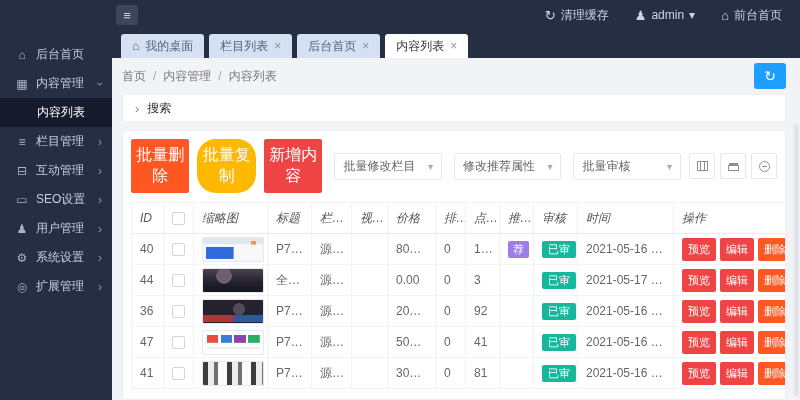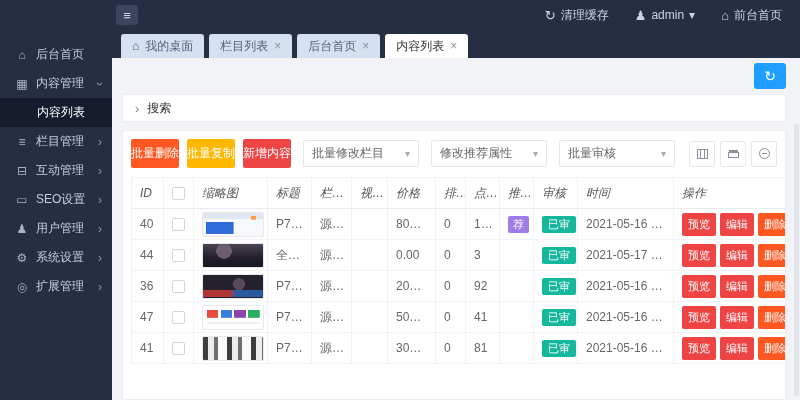--- a/index.html
+++ b/index.html
@@ -35,22 +35,22 @@
   .crumb-row { height:36px; display:flex; align-items:center; flex:0 0 auto; }
   .breadcrumb { color:#777; }
   .breadcrumb .sep { margin:0 7px; color:#aaa; }
   .refresh-btn { margin-left:auto; width:32px; height:26px; background:#1e9fff; color:#fff; border:none; border-radius:3px; font-size:14px; cursor:pointer; }
 
   .search-card { background:#fff; border:1px solid #eceef2; border-radius:3px; height:28px; display:flex; align-items:center; padding:0 12px; gap:8px; color:#333; cursor:pointer; flex:0 0 auto; }
   .search-card .chevr { color:#888; font-size:13px; }
 
   .card { background:#fff; border:1px solid #eceef2; border-radius:3px; margin-top:8px; flex:1; padding:8px; overflow:hidden; }
   .toolbar { display:flex; align-items:center; gap:8px; }
-  .btn { border:none; border-radius:2px; color:#fff; font-size:12px; padding:6px 0; cursor:pointer; font-family:inherit; }
-  .c-red { background:#ff5722; } .c-orange { background:#ffb800; } .c-blue { background:#ef4444; }
+  .btn { border:none; border-radius:2px; color:#fff; font-size:16px; padding:6px 0; cursor:pointer; font-family:inherit; }
+  .c-red { background:#ff5722; } .c-orange { background:#ffb800;border-radius:19px; } .c-blue { background:#ef4444; }
   .select { width:116px; height:27px; border:1px solid #e4e7ec; border-radius:2px; background:#fff; display:flex; align-items:center; padding:0 8px; color:#666; cursor:pointer; margin-left:4px;justify-content:space-between; }
   .select .caret { margin-left:auto; color:#aaa; font-size:10px; }
   .tools { margin-left:auto; display:flex; gap:5px; }
   .tool-btn { width:26px; height:26px; border:1px solid #e4e7ec; border-radius:2px; background:#fff; display:flex; align-items:center; justify-content:center; cursor:pointer; }
   .ic-grid { width:11px; height:10px; border:1px solid #8a8f99; background:linear-gradient(90deg,transparent 0 2px,#8a8f99 2px 3px,transparent 3px 6px,#8a8f99 6px 7px,transparent 7px); }
   .ic-print { width:11px; height:6px; border:1px solid #8a8f99; margin-top:3px; box-shadow:0 -3px 0 -1px #8a8f99; }
   .ic-export { width:11px; height:11px; border:1px solid #8a8f99; border-radius:50%; background:linear-gradient(#8a8f99,#8a8f99) 50% 50%/5px 1px no-repeat; }
 
   table { width:100%; border-collapse:collapse; table-layout:fixed; margin-top:9px; }
   th, td { border:1px solid #f2f3f5; padding:0 8px; height:31px; font-weight:normal; text-align:left; color:#666; white-space:nowrap; overflow:hidden; text-overflow:ellipsis; }
@@ -157,20 +157,21 @@
           <span class="close">×</span>
         </div>
         <div class="tab active">
           <span>内容列表</span>
           <span class="close">×</span>
         </div>
       </div>
 
     <div class="content">
       <div class="crumb-row">
+        <div class="breadcrumb" id="breadcrumb"><span>首页</span><span class="sep">/</span><span>内容管理</span><span class="sep">/</span><span>内容列表</span></div>
         <button class="refresh-btn"><span>↻</span></button>
       </div>
 
       <div class="search-card">
         <span class="chevr">›</span>
         <span>搜索</span>
       </div>
 
       <div class="card">
         <div class="toolbar" id="toolbar">

